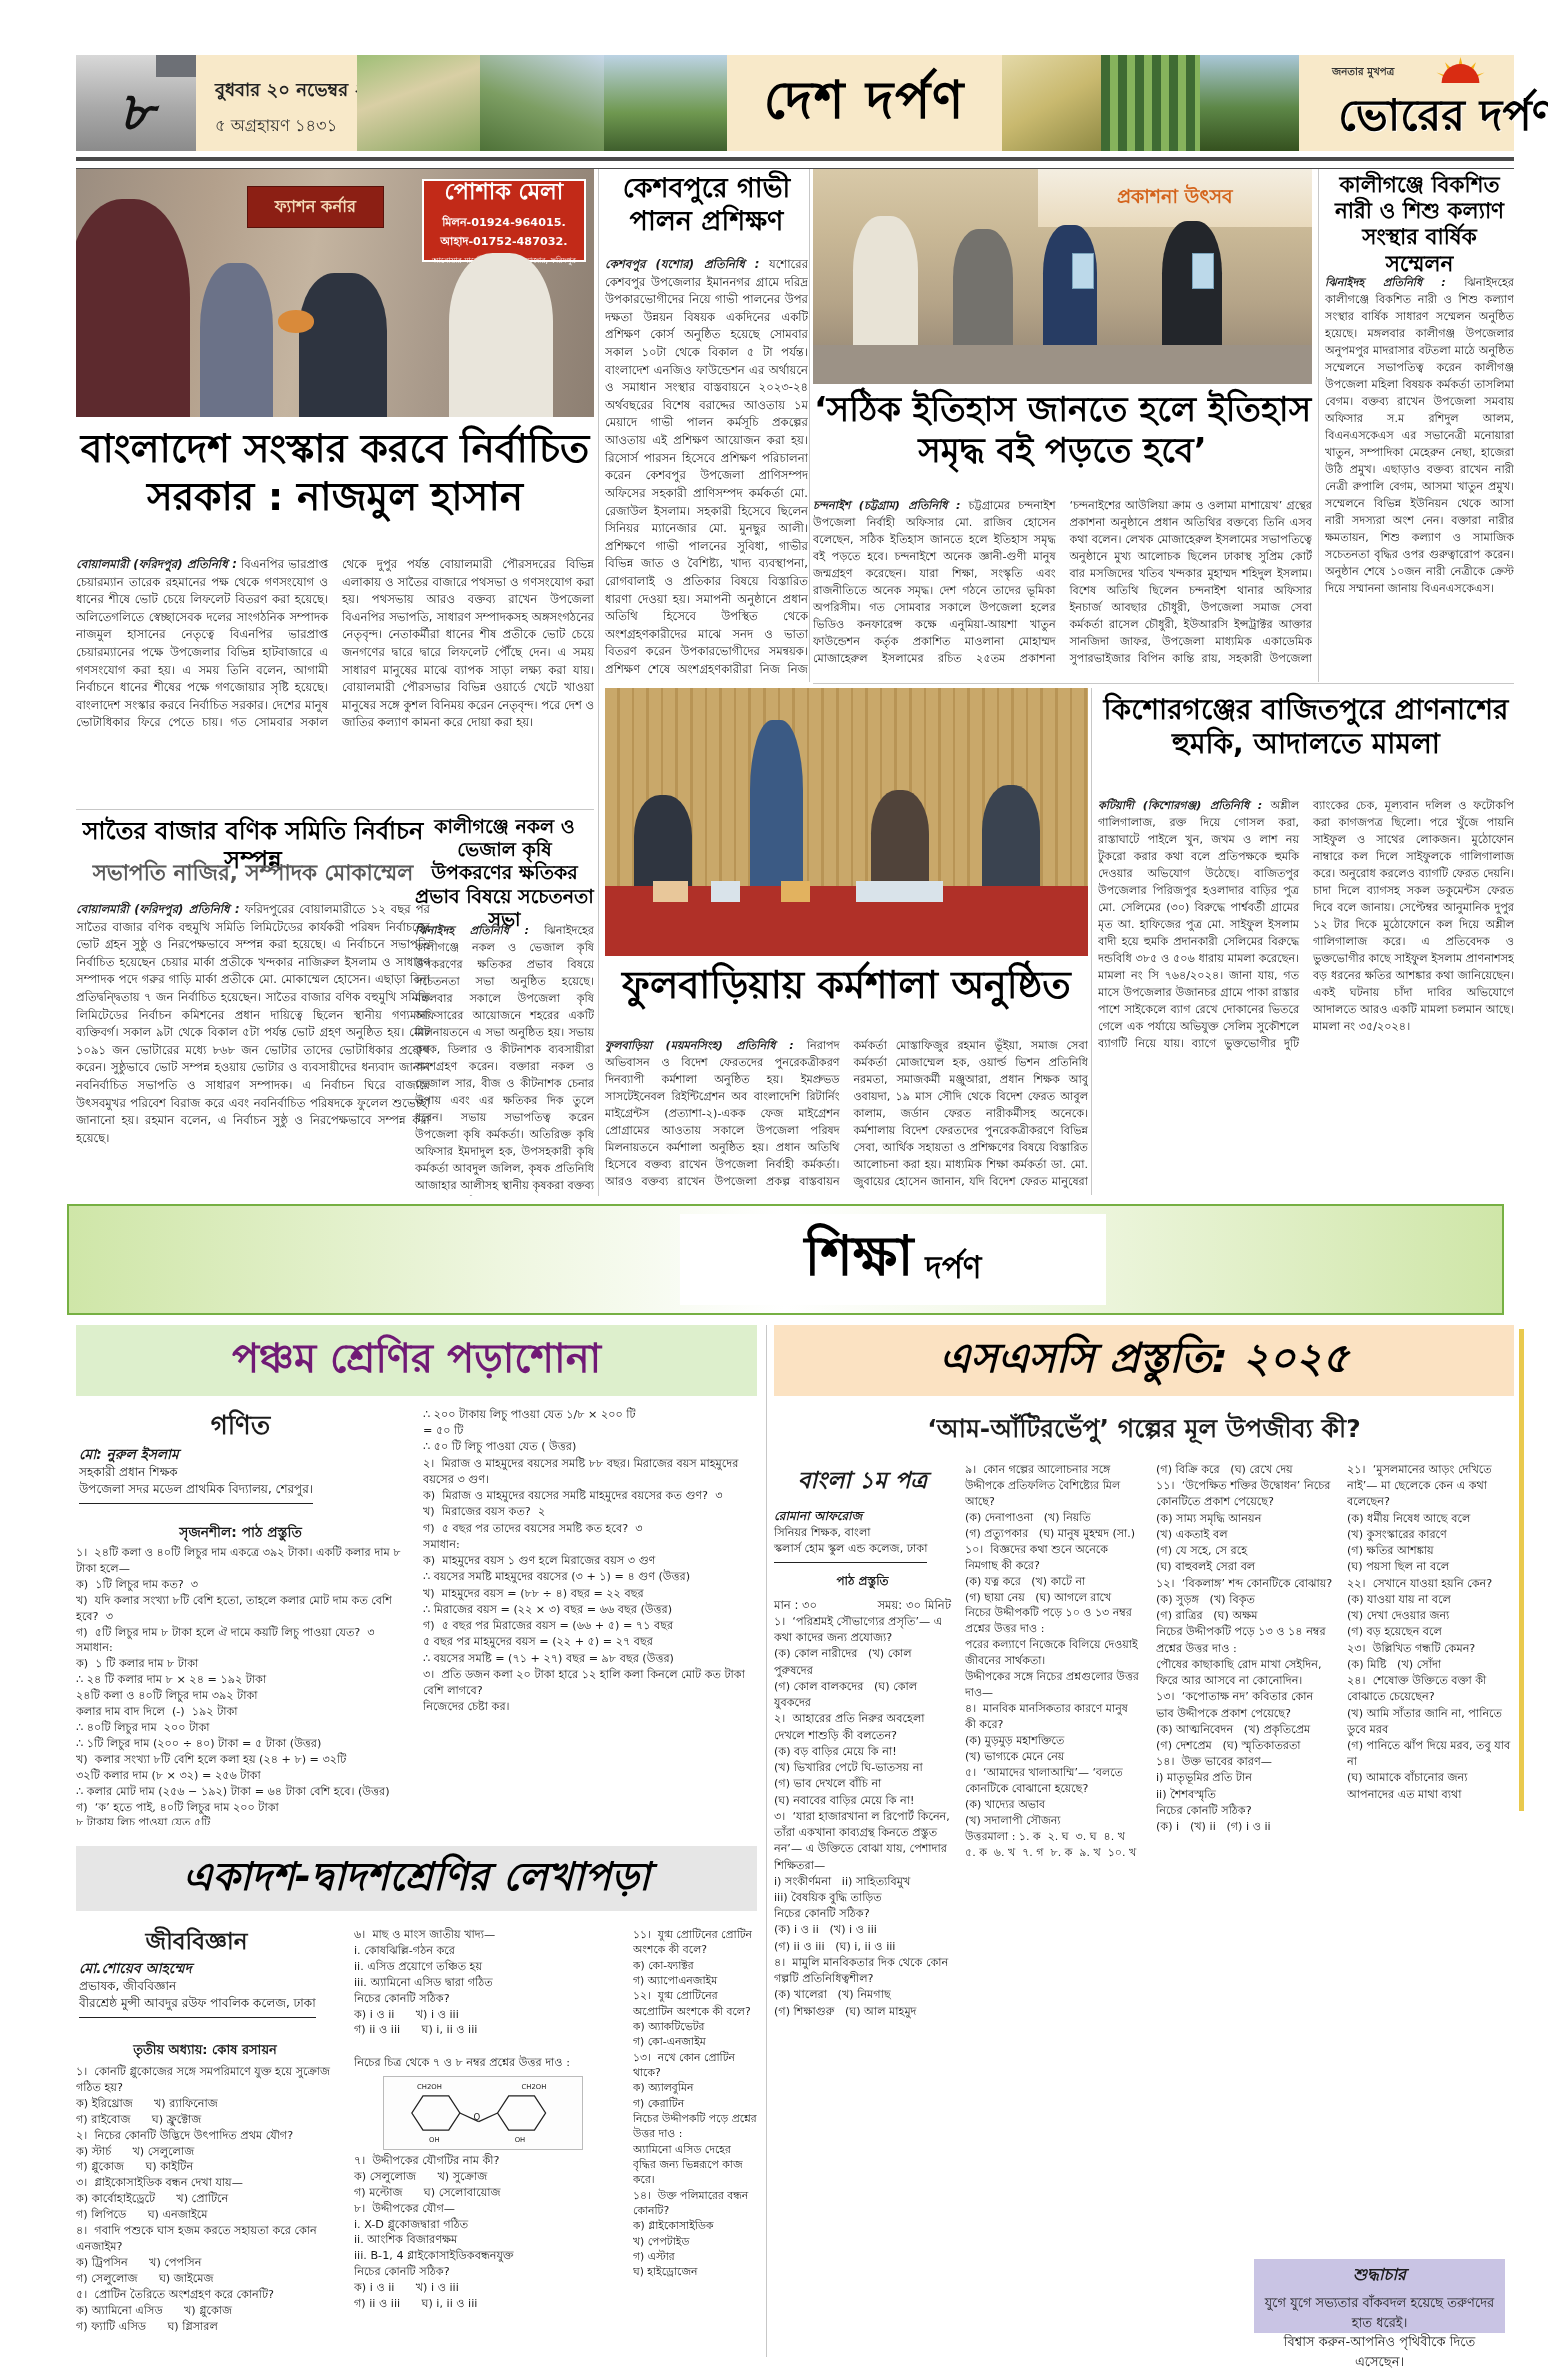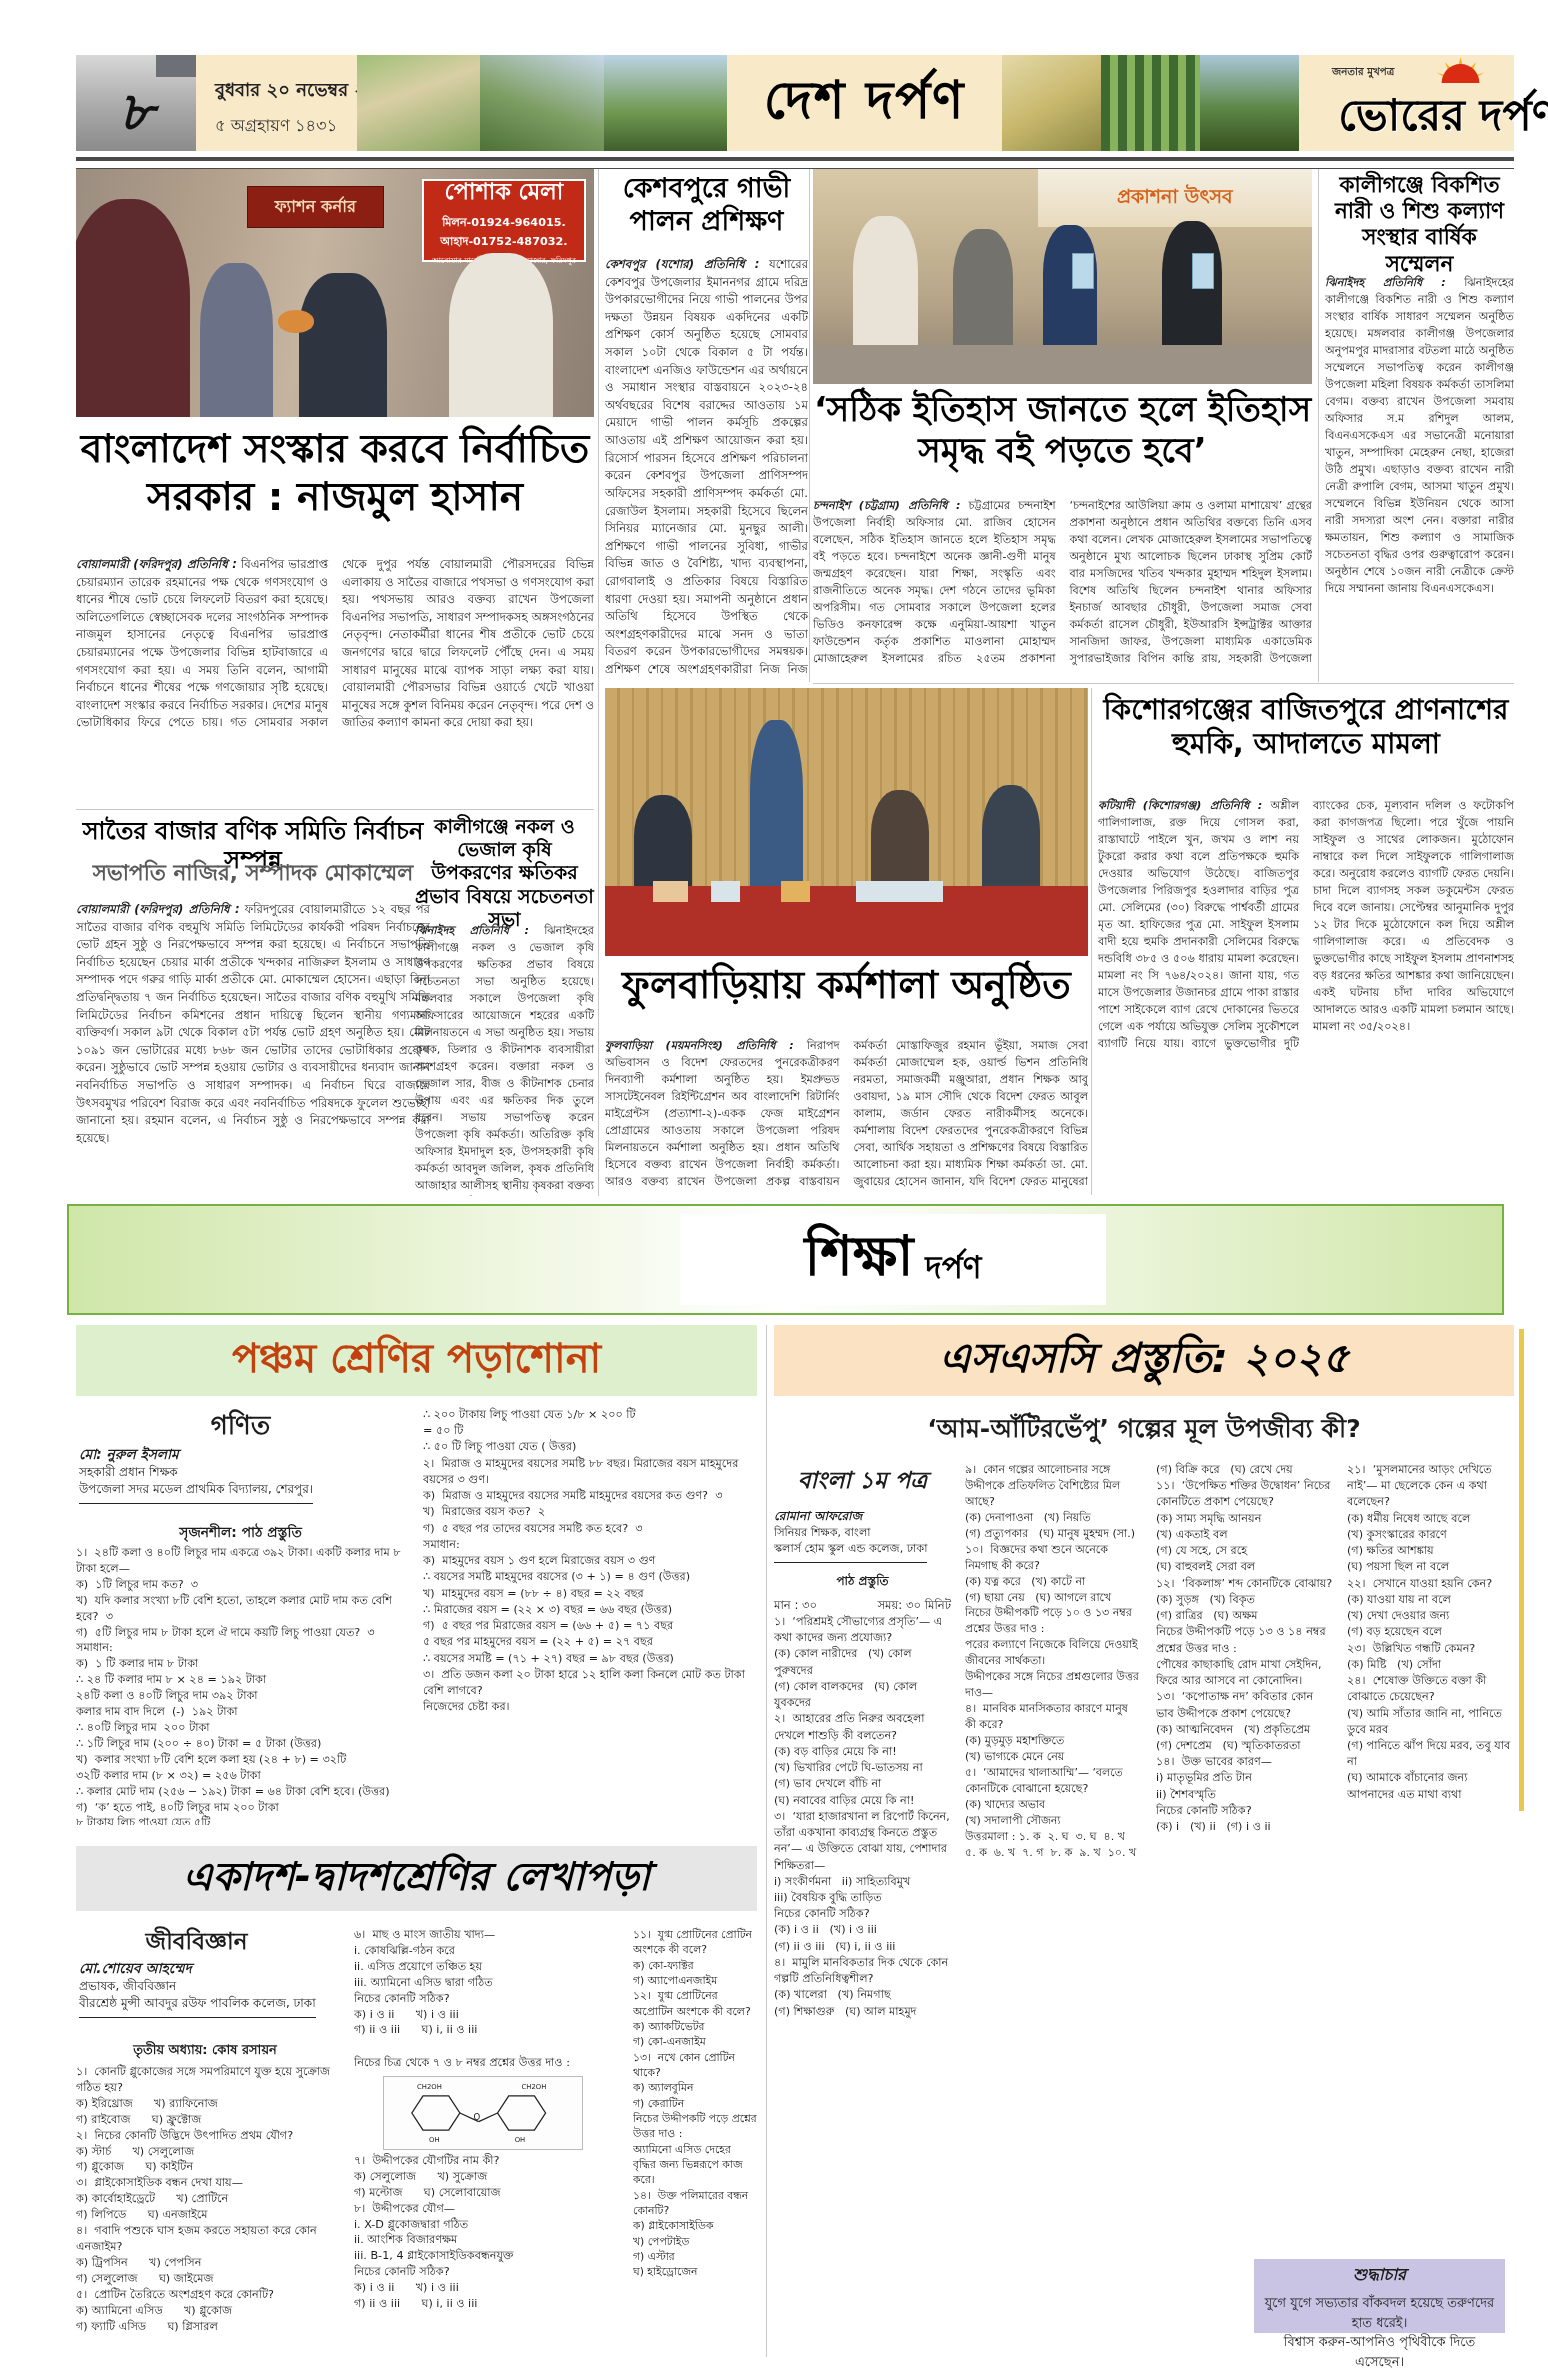--- a/index.html
+++ b/index.html
@@ -194,21 +194,21 @@
       <span style="font-size:55px;font-weight:800;color:#000;">শিক্ষা</span>
       <span style="font-size:31px;font-weight:700;color:#000;margin-left:12px;margin-top:19px;">দর্পণ</span>
     </div>
     <div class="photo" style="width:241px;background:linear-gradient(160deg,#f2f5f7 0%,#cfe0ee 50%,#8fb4cf 100%);"></div>
     <div class="photo" style="width:155px;position:relative;background:repeating-linear-gradient(180deg,#3f7fb5 0 12px,#d8b23a 12px 24px,#b23a57 24px 36px,#4b9b69 36px 48px,#7a57a8 48px 60px,#3f7fb5 60px 72px,#d8b23a 72px 84px,#b23a57 84px 96px);">
       <div style="position:absolute;left:48px;top:3.4px;width:45px;height:40px;background:#c21f17;border-radius:50% 50% 46% 46%;"></div>
     </div>
   </div>
 
   <div class="abs" style="left:76px;top:1325px;width:681px;height:71px;background:#ddefcc;display:flex;align-items:center;justify-content:center;">
-    <span style="font-size:40px;font-weight:800;color:#c2410c;">পঞ্চম শ্রেণির পড়াশোনা</span>
+    <span style="font-size:40px;font-weight:800;color:#701a75;">পঞ্চম শ্রেণির পড়াশোনা</span>
   </div>
   <div class="abs center" style="left:76px;top:1405px;width:329px;">
     <span style="font-size:26px;font-weight:800;">গণিত</span>
   </div>
   <div class="abs author-block" style="left:79px;top:1445px;width:327px;">
     <div class="an">মো: নুরুল ইসলাম</div>
     <div>সহকারী প্রধান শিক্ষক</div>
     <div class="underl">উপজেলা সদর মডেল প্রাথমিক বিদ্যালয়, শেরপুর।</div>
   </div>
   <div class="abs center" style="left:76px;top:1521px;width:329px;">

